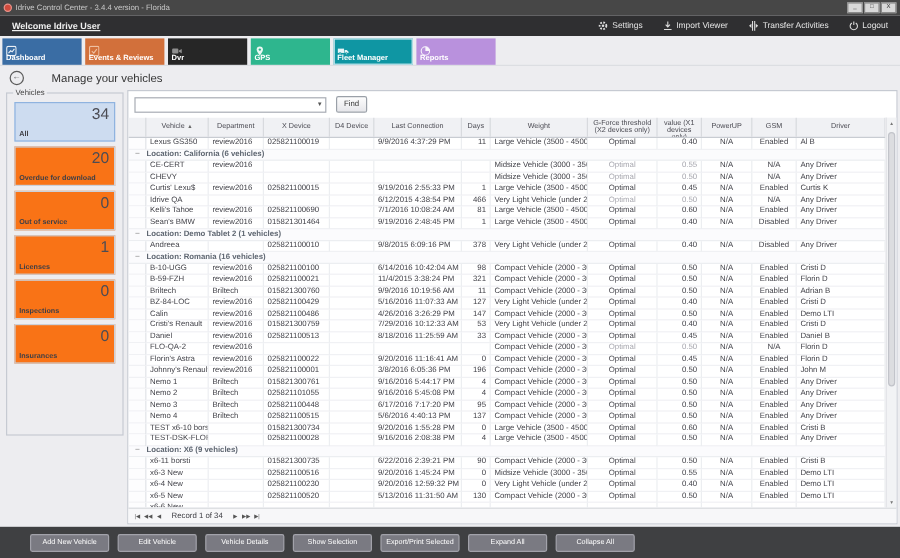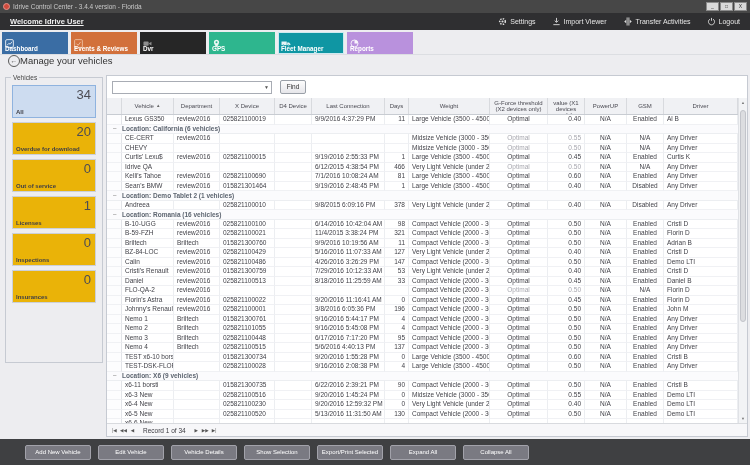--- a/index.html
+++ b/index.html
@@ -20,32 +20,32 @@
   .wb-action svg { display: block; }
 
   
   .tabbar { height: 25px; background: #ededf0; display: flex; gap: 3px; padding: 2px 0 0 2px; border-bottom: 1px solid #dcdee2; }
   .tab { width: 66px; height: 22px; position: relative; color: #fff; cursor: pointer; }
   .tab .tab-icon { position: absolute; top: 2px; left: 3px; opacity: .9; }
   .tab .tab-label { position: absolute; bottom: 2px; left: 3px; font-size: 6.3px; font-weight: bold; white-space: nowrap; }
   .tab.active { outline: 1px solid #cdeaf0; outline-offset: -1px; }
 
   
-  .pageheader { height: 20px; display: flex; gap: 0; padding-left: 8px; }
+  .pageheader { height: 20px; display: flex; align-items: center; gap: 23px; padding-left: 8px; }
   .back-btn { width: 12px; height: 12px; border: 1px solid #5a5a5a; border-radius: 50%; color: #5a5a5a; font-size: 7px; line-height: 10px; text-align: center; cursor: pointer; flex: none; }
   .page-title { font-size: 9.5px; color: #333; }
 
   
   .content { position: absolute; top: 75px; left: 0; right: 0; height: 364px; }
 
   
   .sidebar { position: absolute; left: 5px; top: 2px; width: 98px; height: 286px; border: 1px solid #c6cad2; }
   .sidebar-legend { position: absolute; top: -4px; left: 5px; background: #ededf0; padding: 0 2px; font-size: 6.5px; color: #444; }
   .cards { position: absolute; top: 7px; left: 6px; right: 6px; }
-  .stat-card { height: 33px; margin-bottom: 4px; background: #eab308; border: 1px solid #ccd0d8; position: relative; cursor: pointer; }
+  .stat-card { height: 33px; margin-bottom: 4px; background: #f97316; border: 1px solid #ccd0d8; position: relative; cursor: pointer; }
   .stat-card.selected { background: #cddcf0; border-color: #8fb3df; }
   .stat-value { position: absolute; top: 1px; right: 4px; font-size: 13px; color: #4c4c54; }
   .stat-label { position: absolute; bottom: 2px; left: 3px; font-size: 6px; font-weight: bold; color: #3f3f46; }
 
   
   .main { position: absolute; left: 106px; top: 0; width: 642px; height: 362px; background: #fff; border: 1px solid #c6cad2; }
   .searchrow { height: 22px; display: flex; align-items: center; padding-left: 5px; gap: 8px; }
   .combobox { width: 160px; height: 13px; border: 1px solid #a8acb4; background: #fff; position: relative; font-size: 6.5px; padding: 1px 12px 0 3px; }
   .combo-arrow { position: absolute; right: 2px; top: 2px; font-size: 5px; color: #555; }
   .find-btn { width: 26px; height: 14px; font-size: 6.5px; color: #333; background: linear-gradient(#fdfdfd,#e6e6ea); border: 1px solid #9aa0a8; border-radius: 2px; text-align: center; line-height: 12px; cursor: pointer; }

